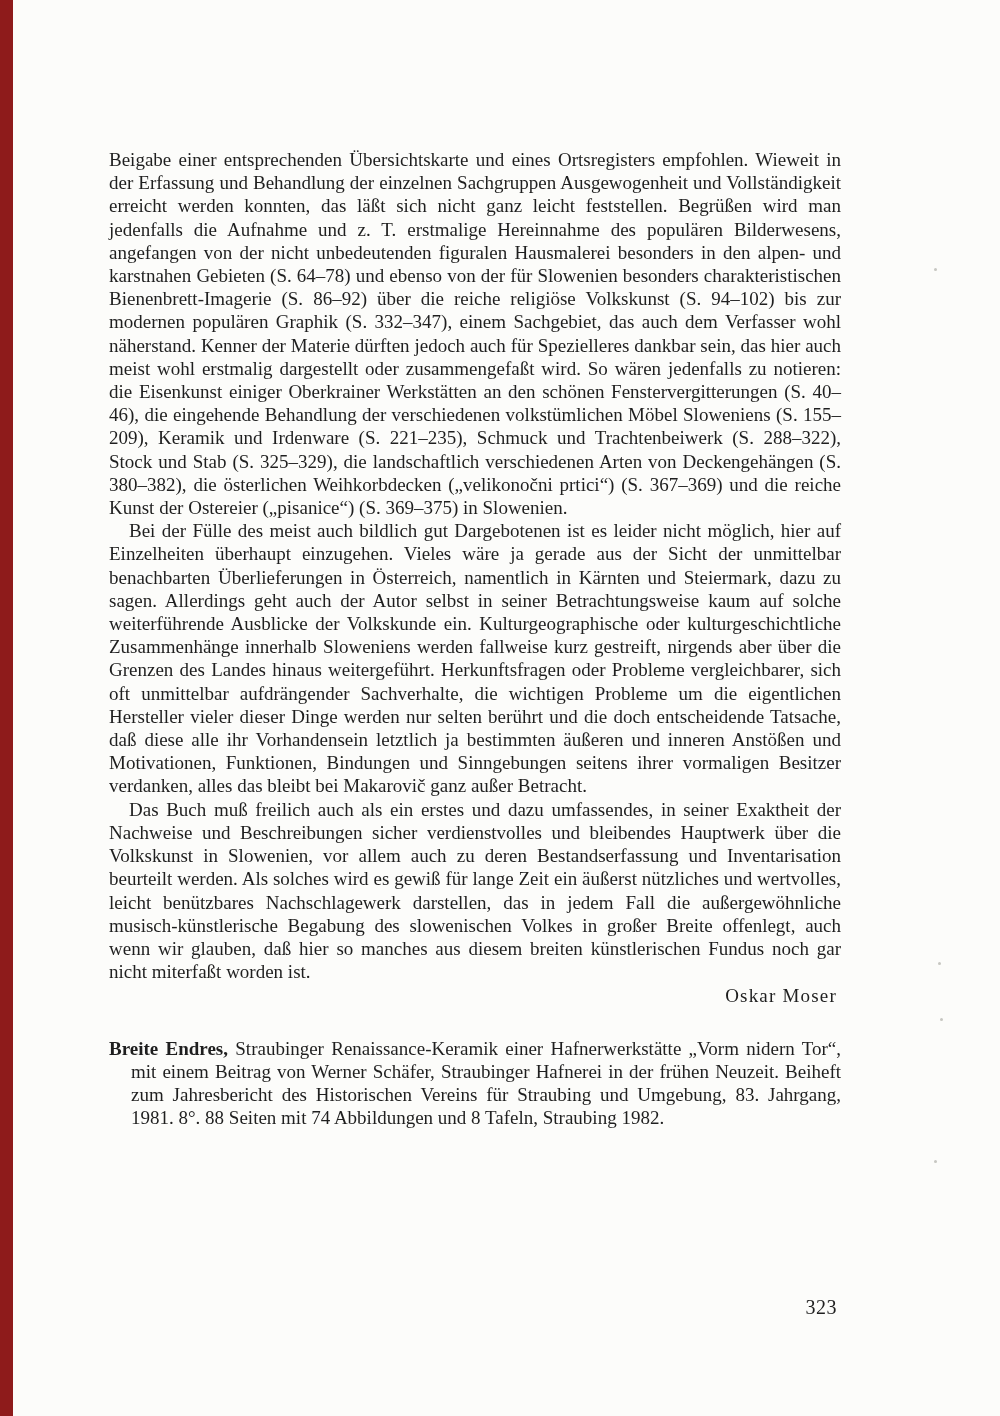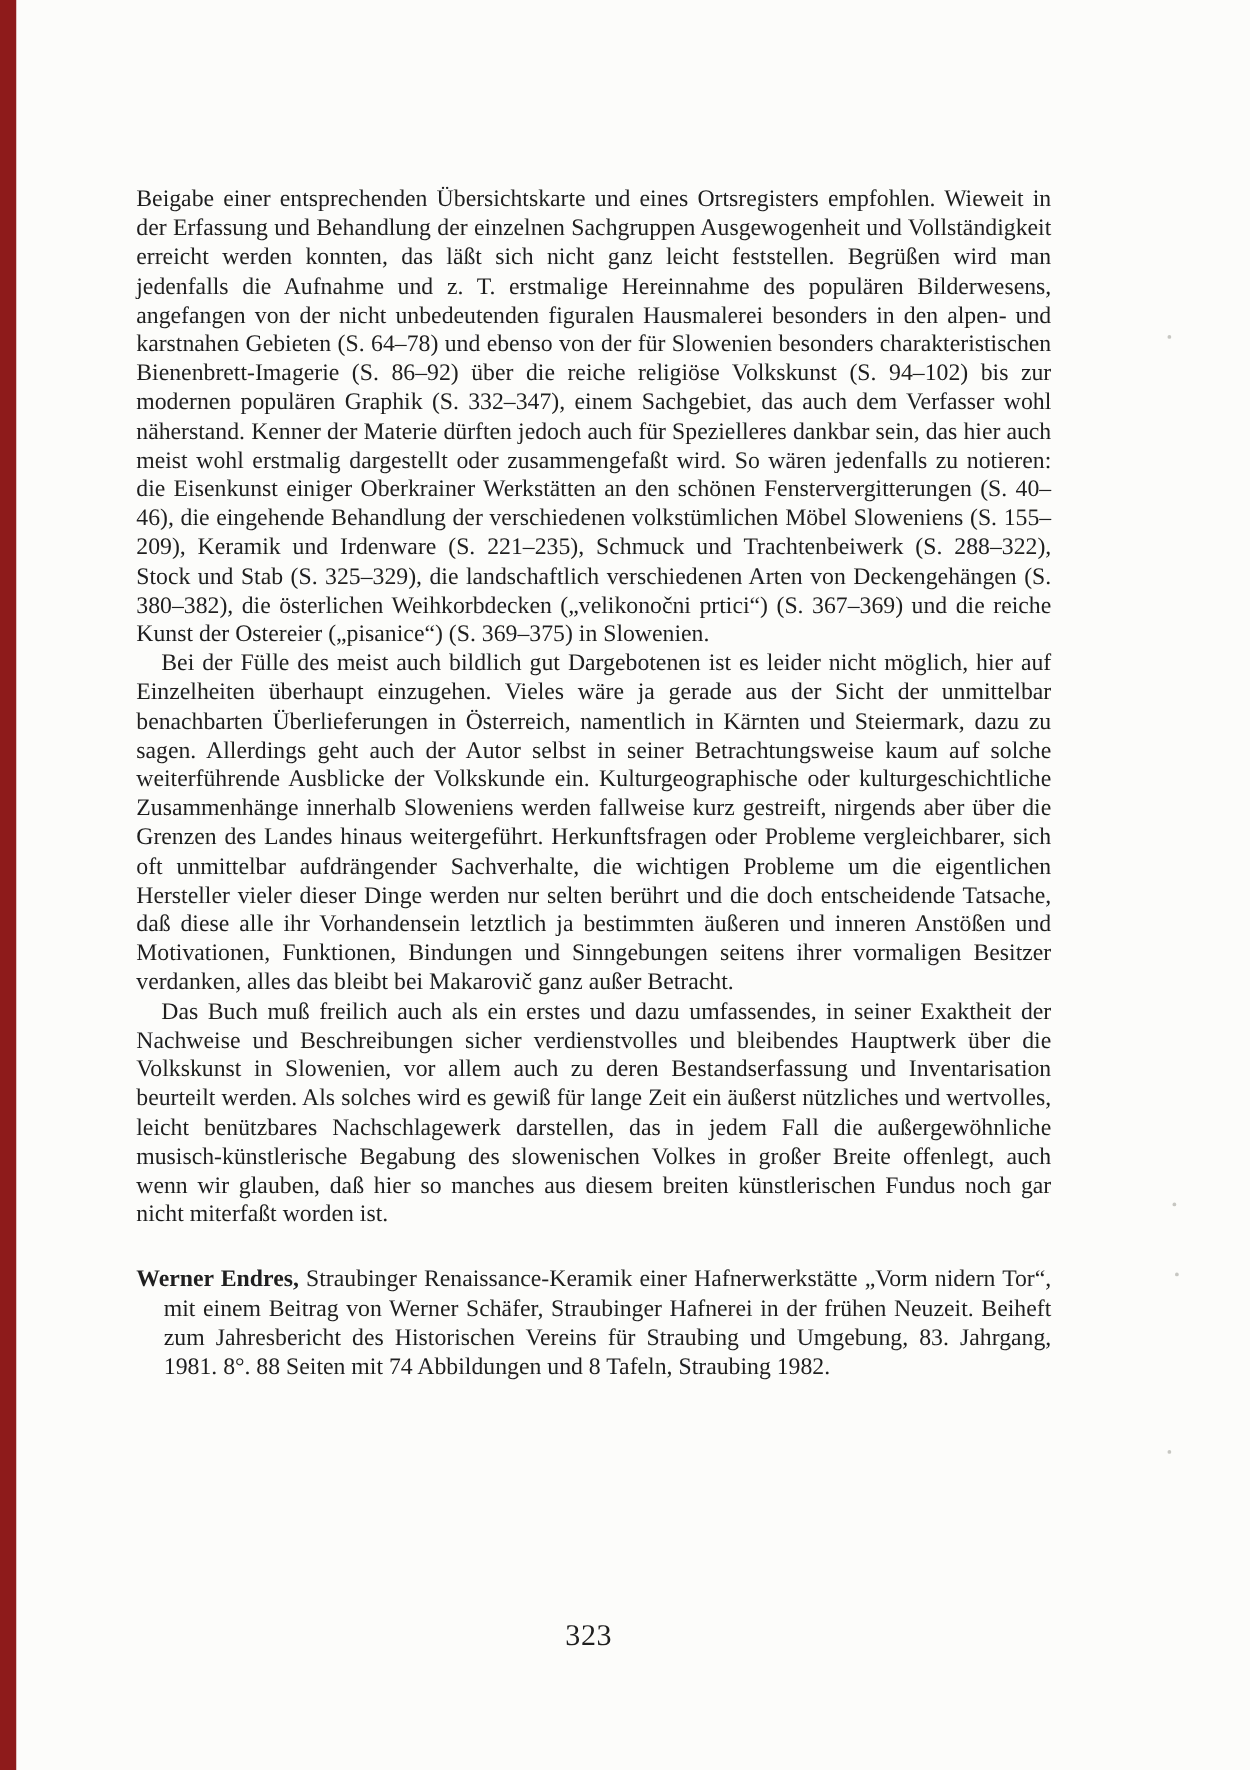--- a/index.html
+++ b/index.html
@@ -47,22 +47,22 @@
     margin-top: 29px;
     padding-left: 22px;
     text-indent: -22px;
   }
   .entry-author { font-weight: bold; }
   .page-number {
     position: absolute;
     left: 105px;
     top: 1296px;
     width: 732px;
-    text-align: center;
-    font-size: 24px;
+    text-align: right;
+    font-size: 20px;
     letter-spacing: 0.5px;
   }
   .speck {
     position: absolute;
     background: #9a9a94;
     border-radius: 50%;
     opacity: 0.55;
   }
   .speck.s1 { left: 934px; top: 268px;  width: 3px; height: 3px; }
   .speck.s2 { left: 938px; top: 962px;  width: 3px; height: 3px; }
@@ -71,22 +71,23 @@
 </style>
 </head>
 <body>
 
 <div class="spine-bar"></div>
 
 <div class="text-block">
   <p class="para">Beigabe einer entsprechenden Übersichtskarte und eines Ortsregisters empfohlen. Wieweit in der Erfassung und Behandlung der einzelnen Sachgruppen Ausgewogenheit und Vollständigkeit erreicht werden konnten, das läßt sich nicht ganz leicht feststellen. Begrüßen wird man jedenfalls die Aufnahme und z. T. erstmalige Hereinnahme des populären Bilderwesens, angefangen von der nicht unbedeutenden figuralen Hausmalerei besonders in den alpen- und karstnahen Gebieten (S. 64–78) und ebenso von der für Slowenien besonders charakteristischen Bienenbrett-Imagerie (S. 86–92) über die reiche religiöse Volkskunst (S. 94–102) bis zur modernen populären Graphik (S. 332–347), einem Sachgebiet, das auch dem Verfasser wohl näherstand. Kenner der Materie dürften jedoch auch für Spezielleres dankbar sein, das hier auch meist wohl erstmalig dargestellt oder zusammengefaßt wird. So wären jedenfalls zu notieren: die Eisenkunst einiger Oberkrainer Werkstätten an den schönen Fenstervergitterungen (S. 40–46), die eingehende Behandlung der verschiedenen volkstümlichen Möbel Sloweniens (S. 155–209), Keramik und Irdenware (S. 221–235), Schmuck und Trachtenbeiwerk (S. 288–322), Stock und Stab (S. 325–329), die landschaftlich verschiedenen Arten von Deckengehängen (S. 380–382), die österlichen Weihkorbdecken („velikonočni prtici“) (S. 367–369) und die reiche Kunst der Ostereier („pisanice“) (S. 369–375) in Slowenien.</p>
   <p class="para indent">Bei der Fülle des meist auch bildlich gut Dargebotenen ist es leider nicht möglich, hier auf Einzelheiten überhaupt einzugehen. Vieles wäre ja gerade aus der Sicht der unmittelbar benachbarten Überlieferungen in Österreich, namentlich in Kärnten und Steiermark, dazu zu sagen. Allerdings geht auch der Autor selbst in seiner Betrachtungsweise kaum auf solche weiterführende Ausblicke der Volkskunde ein. Kulturgeographische oder kulturgeschichtliche Zusammenhänge innerhalb Sloweniens werden fallweise kurz gestreift, nirgends aber über die Grenzen des Landes hinaus weitergeführt. Herkunftsfragen oder Probleme vergleichbarer, sich oft unmittelbar aufdrängender Sachverhalte, die wichtigen Probleme um die eigentlichen Hersteller vieler dieser Dinge werden nur selten berührt und die doch entscheidende Tatsache, daß diese alle ihr Vorhandensein letztlich ja bestimmten äußeren und inneren Anstößen und Motivationen, Funktionen, Bindungen und Sinngebungen seitens ihrer vormaligen Besitzer verdanken, alles das bleibt bei Makarovič ganz außer Betracht.</p>
   <p class="para indent">Das Buch muß freilich auch als ein erstes und dazu umfassendes, in seiner Exaktheit der Nachweise und Beschreibungen sicher verdienstvolles und bleibendes Hauptwerk über die Volkskunst in Slowenien, vor allem auch zu deren Bestandserfassung und Inventarisation beurteilt werden. Als solches wird es gewiß für lange Zeit ein äußerst nützliches und wertvolles, leicht benützbares Nachschlagewerk darstellen, das in jedem Fall die außergewöhnliche musisch-künstlerische Begabung des slowenischen Volkes in großer Breite offenlegt, auch wenn wir glauben, daß hier so manches aus diesem breiten künstlerischen Fundus noch gar nicht miterfaßt worden ist.</p>
+  <p class="signature">Oskar Moser</p>
   <p class="entry">
-    <span class="entry-author">Werner Endres,</span>
+    <span class="entry-author">Breite Endres,</span>
     <span class="entry-text">Straubinger Renaissance-Keramik einer Hafnerwerkstätte „Vorm nidern Tor“, mit einem Beitrag von Werner Schäfer, Straubinger Hafnerei in der frühen Neuzeit. Beiheft zum Jahresbericht des Historischen Vereins für Straubing und Umgebung, 83. Jahrgang, 1981. 8°. 88 Seiten mit 74 Abbildungen und 8 Tafeln, Straubing 1982.</span>
   </p>
 </div>
 
 <div class="page-number">323</div>
 
 <div class="speck s1"></div>
 <div class="speck s2"></div>
 <div class="speck s3"></div>
 <div class="speck s4"></div>

